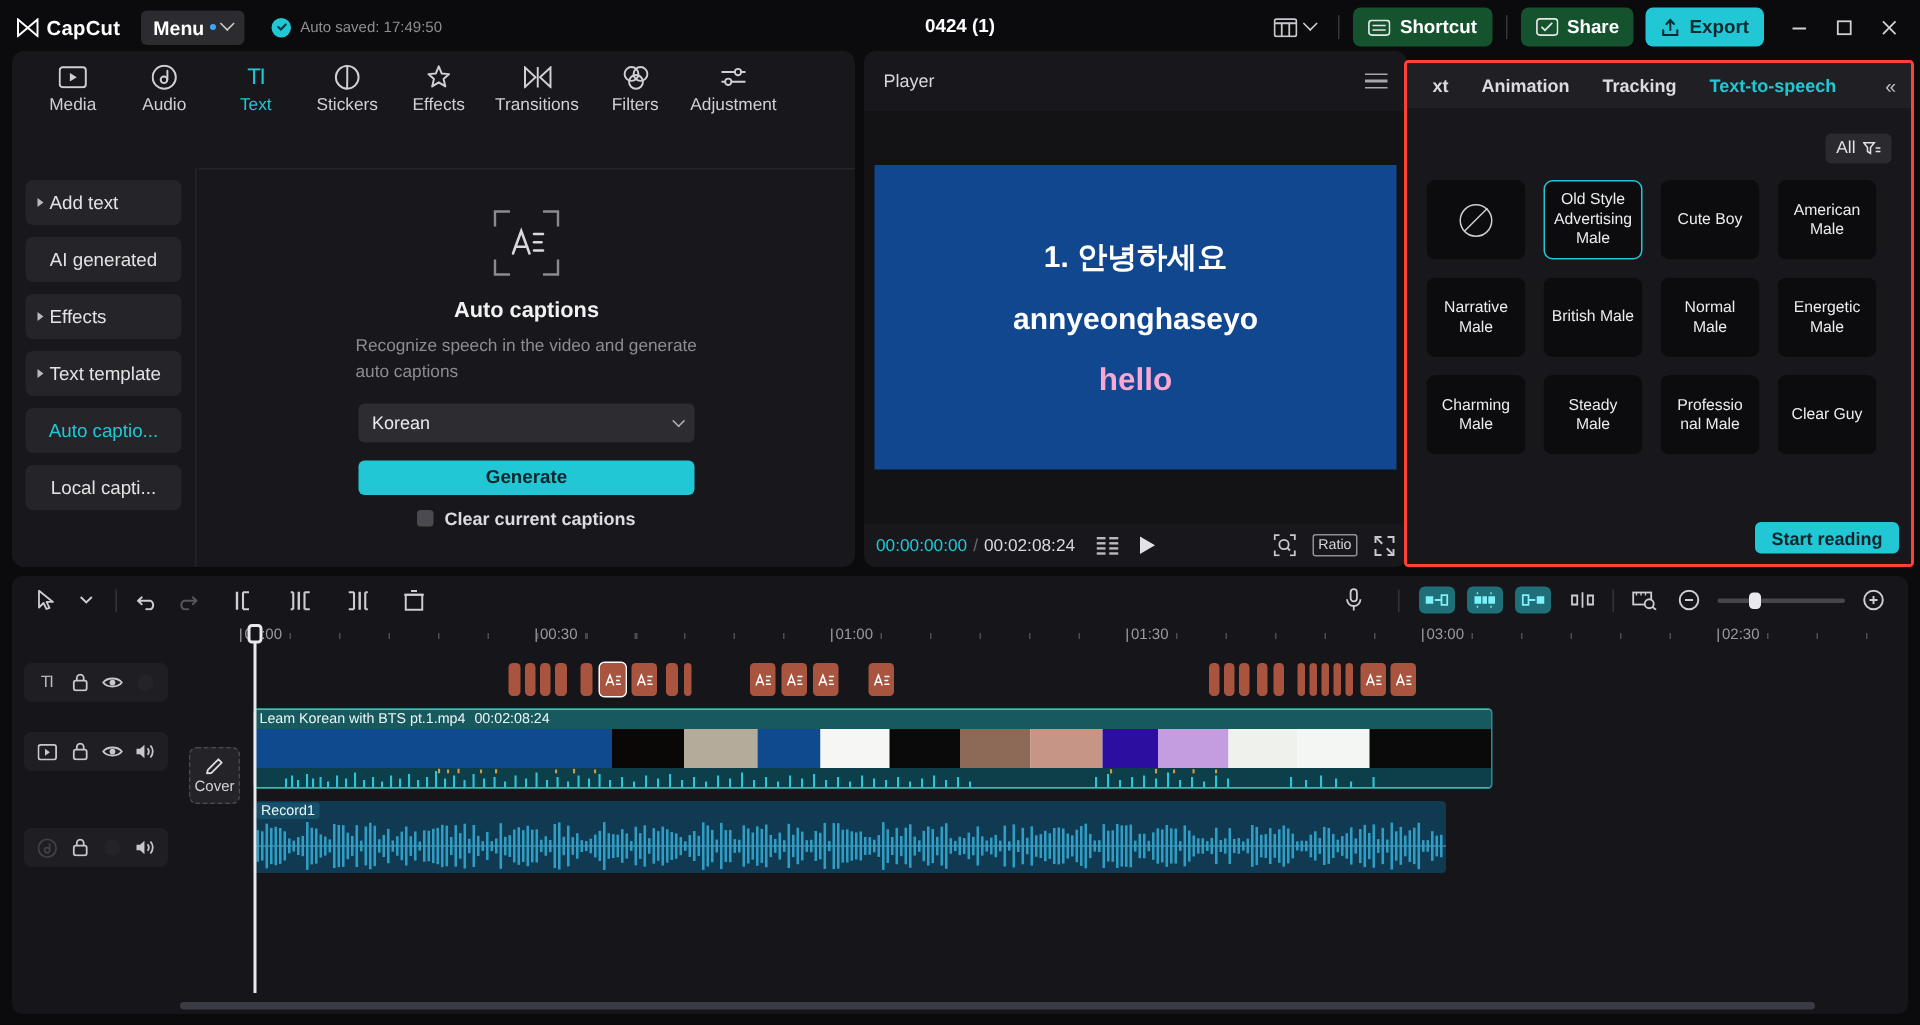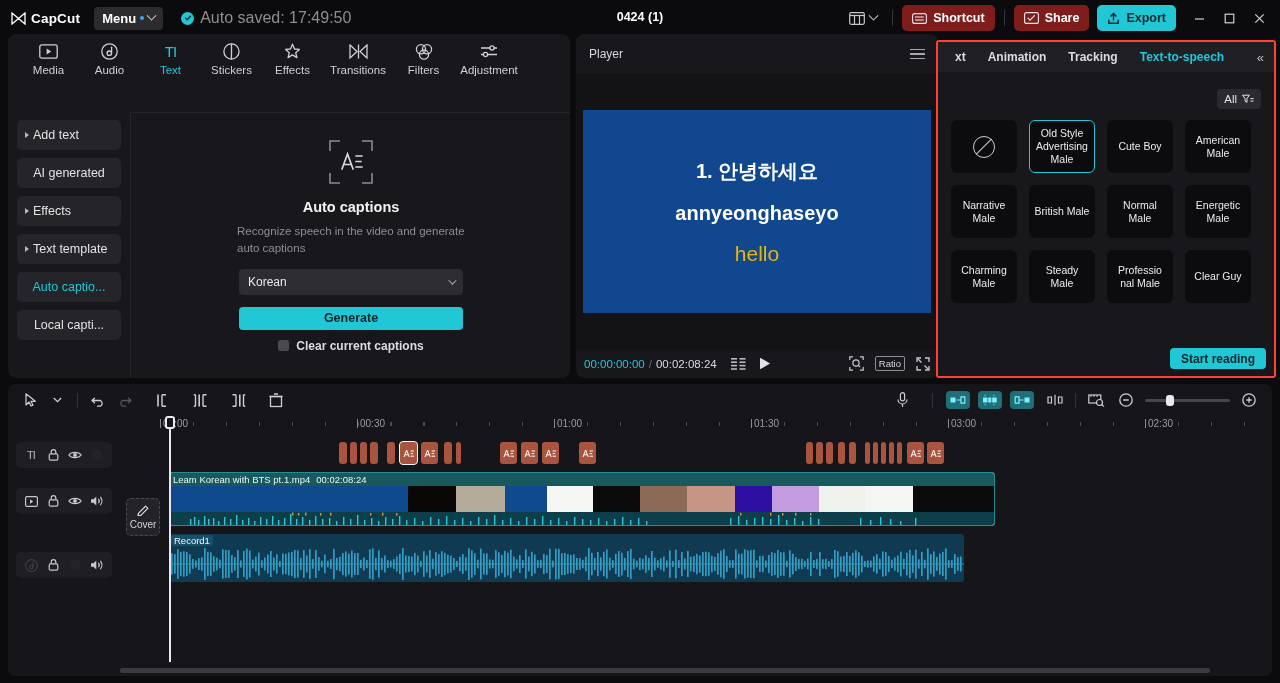--- a/index.html
+++ b/index.html
@@ -21,34 +21,34 @@
   .logo-mark { width: 15px; height: 13px; position: relative; }
   .logo-text { font-size: 13.5px; font-weight: 700; color: #ffffff; letter-spacing: .2px; }
   .menu-btn {
     margin-left: 14px; height: 23px; padding: 0 8px; border-radius: 4px;
     background: #2b2b30; display: flex; align-items: center; gap: 4px;
     font-size: 13px; font-weight: 700; color: #fff; cursor: pointer;
   }
   .dot-blue { width: 4px; height: 4px; border-radius: 50%; background: #3da9f5; display:inline-block; }
   .chev { width: 7px; height: 7px; border-right: 1.4px solid #cfcfcf; border-bottom: 1.4px solid #cfcfcf;
           transform: rotate(45deg) translate(-2px,-2px); }
-  .autosave { display: flex; align-items: center; gap: 6px; margin-left: 18px; font-size: 16px; color: #8e8e93; }
+  .autosave { display: flex; align-items: center; gap: 6px; margin-left: 18px; font-size: 10px; color: #8e8e93; }
   .check-circle { width: 13px; height: 13px; border-radius: 50%; background: #22c7d6;
     display:flex; align-items:center; justify-content:center; }
   .check-circle svg { display:block; }
   .proj-title {
     position: absolute; left: 0; right: 0; text-align: center; top: 10px;
     font-size: 12.5px; font-weight: 700; color: #ffffff; pointer-events: none;
   }
   .tb-right { margin-left: auto; display: flex; align-items: center; gap: 0px; padding-right: 6px; }
   .layout-btn { display:flex; align-items:center; gap:5px; padding: 4px 6px; cursor:pointer; }
   .vsep { width:1px; height:16px; background:#35353b; margin: 0 9px; }
   .pill {
     display:flex; align-items:center; gap:6px; height:26px; padding: 0 10px;
-    border-radius: 5px; background: #7f1d1d; font-size: 12.5px; font-weight: 700; color:#fff; cursor:pointer;
+    border-radius: 5px; background: #14532d; font-size: 12.5px; font-weight: 700; color:#fff; cursor:pointer;
   }
   .pill.export { background: #22c7d6; color:#062a2e; }
   .wbtn { width: 30px; height: 28px; display:flex; align-items:center; justify-content:center; cursor:pointer; }
 
   
   .leftpanel {
     position:absolute; left:8px; top:34px; width:562px; height:344px;
     background: #18181c; border-radius: 8px; overflow:hidden;
   }
   .ltabs { display:flex; align-items:flex-end; height:46px; padding-left: 10px; gap: 0px; }
@@ -101,21 +101,21 @@
   .hamb { margin-left:auto; display:flex; flex-direction:column; gap:3px; cursor:pointer;}
   .hamb i { display:block; width:15px; height:1.6px; background:#a6a6ac; }
   .stage { position:absolute; left:0; top:40px; width:362px; height:275px; background:#131316;
            display:flex; align-items:center; justify-content:center; }
   .canvas {
     width: 348px; height: 203px; background:#10478f; position:relative;
     display:flex; flex-direction:column; align-items:center; justify-content:center; gap: 17px;
   }
   .canvas .l1 { font-size:20px; font-weight:700; color:#fff; }
   .canvas .l2 { font-size:20px; font-weight:700; color:#fff; }
-  .canvas .l3 { font-size:21px; font-weight:400; color:#eab308; }
+  .canvas .l3 { font-size:21px; font-weight:700; color:#f9a8d4; }
   .pcontrols { position:absolute; left:0; bottom:0; width:362px; height:29px;
      display:flex; align-items:center; padding: 0 8px; gap:0; }
   .tc-cur { font-size:11.5px; color:#22c7d6; }
   .tc-sep { font-size:11.5px; color:#6b6b72; margin: 0 4px; }
   .tc-tot { font-size:11.5px; color:#d9d9dd; }
   .pc-icons { display:flex; align-items:center; gap:12px; margin-left:14px; }
   .pc-right { margin-left:auto; display:flex; align-items:center; gap:11px; }
   .ratio-box { border:1px solid #8e8e95; border-radius:2px; padding: 1px 3px; font-size:9.5px; color:#d6d6da; cursor:pointer;}
 
   

